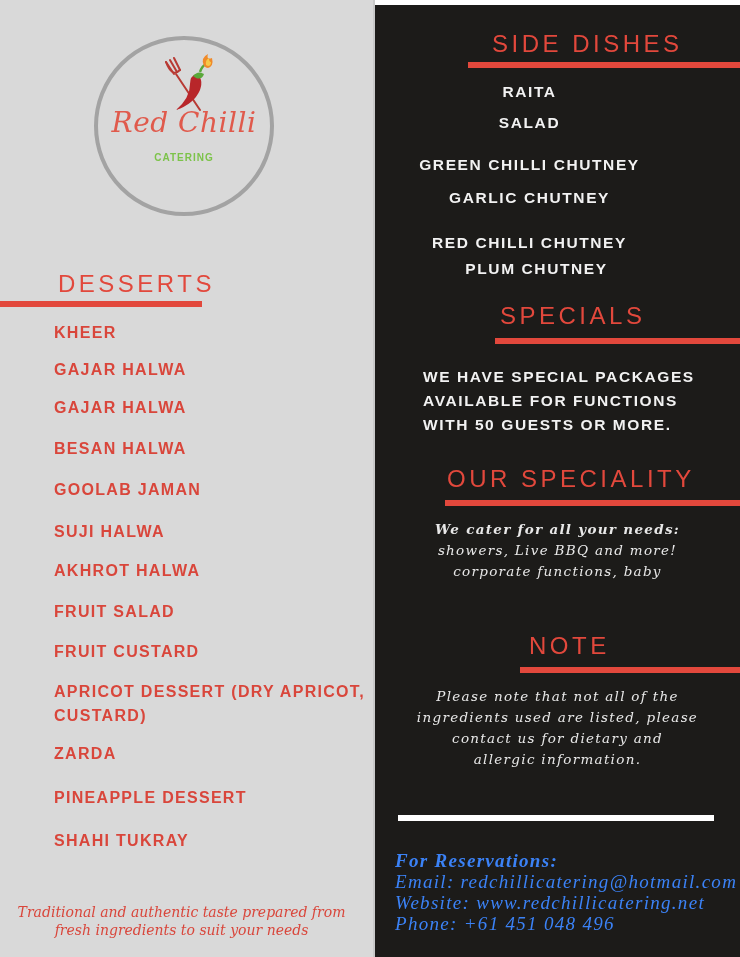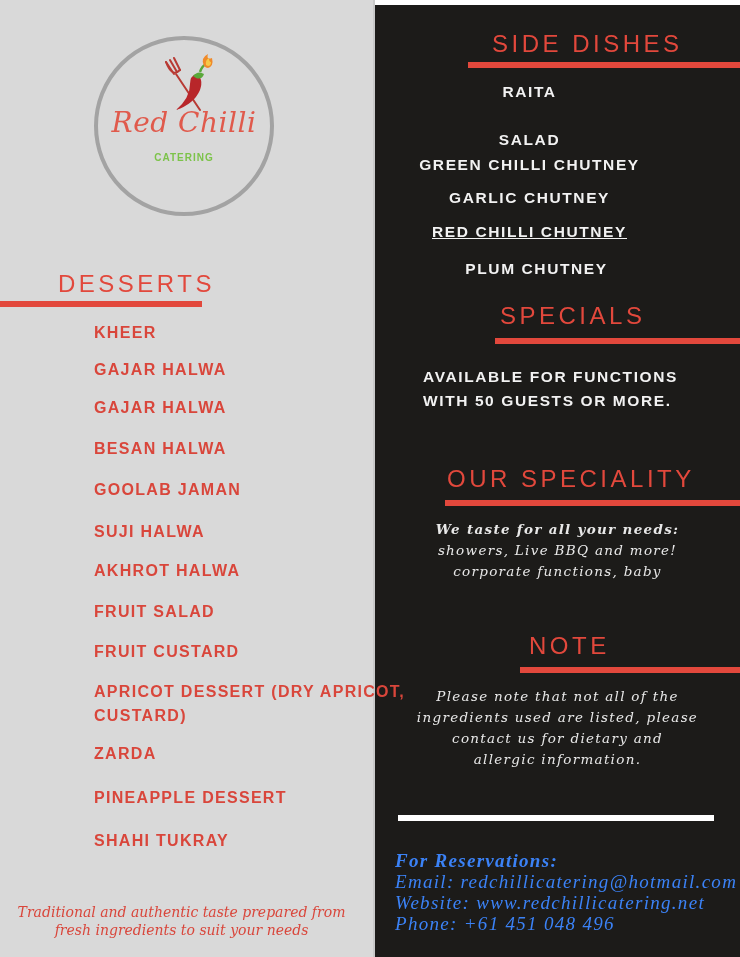--- a/index.html
+++ b/index.html
@@ -37,21 +37,21 @@
     .h-red {
       position: absolute; color: #e2483c;
       font-family: "Liberation Sans", sans-serif; font-size: 24px;
       letter-spacing: 3.5px; font-weight: normal; white-space: nowrap;
     }
     .bar { position: absolute; height: 6px; background: #e2483c; }
     
     .dessert {
       position: absolute; left: 54px; color: #d9463b;
       font-family: "Liberation Sans", sans-serif; font-weight: bold;
-      font-size: 16px; letter-spacing: 1.3px; line-height: 24px; white-space: nowrap; margin-left: 40px;
+      font-size: 16px; letter-spacing: 1.3px; line-height: 24px; white-space: nowrap;
     }
     .tagline {
       position: absolute; left: 0; width: 363px; top: 903px; text-align: center;
       color: #d9463b; font-family: "DejaVu Serif", serif; font-style: italic;
       font-size: 14px; line-height: 18px;
     }
     
     .side {
       position: absolute; left: 375px; width: 309px; text-align: center;
       color: #f2f2f2; font-family: "Liberation Sans", sans-serif; font-weight: bold;
@@ -130,37 +130,38 @@
 
 <div class="tagline">
   <div>Traditional and authentic taste prepared from</div>
   <div>fresh ingredients to suit your needs</div>
 </div>
 
 <div class="h-red" style="left:464px; top:30px;margin-left:28px;">SIDE DISHES</div>
 <div class="bar" style="left:468px; top:62px; width:272px;"></div>
 
 <div class="side" style="top:83px;">RAITA</div>
-<div class="side" style="top:131px;text-align:center;">SALAD</div>
+<div class="side" style="top:114px;text-align:center;">SALAD</div>
 <div class="side" style="top:156px;">GREEN CHILLI CHUTNEY</div>
 <div class="side" style="top:189px;">GARLIC CHUTNEY</div>
-<div class="side" style="top:223px;text-decoration:underline;">RED CHILLI CHUTNEY</div>
+<div class="side" style="top:234px;">RED CHILLI CHUTNEY</div>
 <div class="side" style="top:260px;padding-left:7px;">PLUM CHUTNEY</div>
 
 <div class="h-red" style="left:500px; top:302px;">SPECIALS</div>
 <div class="bar" style="left:495px; top:338px; width:245px;"></div>
 <div class="specials-text">
+  <div>WE HAVE SPECIAL PACKAGES</div>
   <div>AVAILABLE FOR FUNCTIONS</div>
   <div>WITH 50 GUESTS OR MORE.</div>
 </div>
 
 <div class="h-red" style="left:447px; top:465px;">OUR SPECIALITY</div>
 <div class="bar" style="left:445px; top:500px; width:295px;"></div>
 <div class="serif-block" style="top:519px;">
-  <div class="bold">We taste for all your needs:</div>
+  <div class="bold">We cater for all your needs:</div>
   <div>showers, Live BBQ and more!</div>
   <div>corporate functions, baby</div>
 </div>
 
 <div class="h-red" style="left:529px; top:632px;">NOTE</div>
 <div class="bar" style="left:520px; top:667px; width:220px;"></div>
 <div class="serif-block" style="top:686px;">
   <div>Please note that not all of the</div>
   <div>ingredients used are listed, please</div>
   <div>contact us for dietary and</div>

